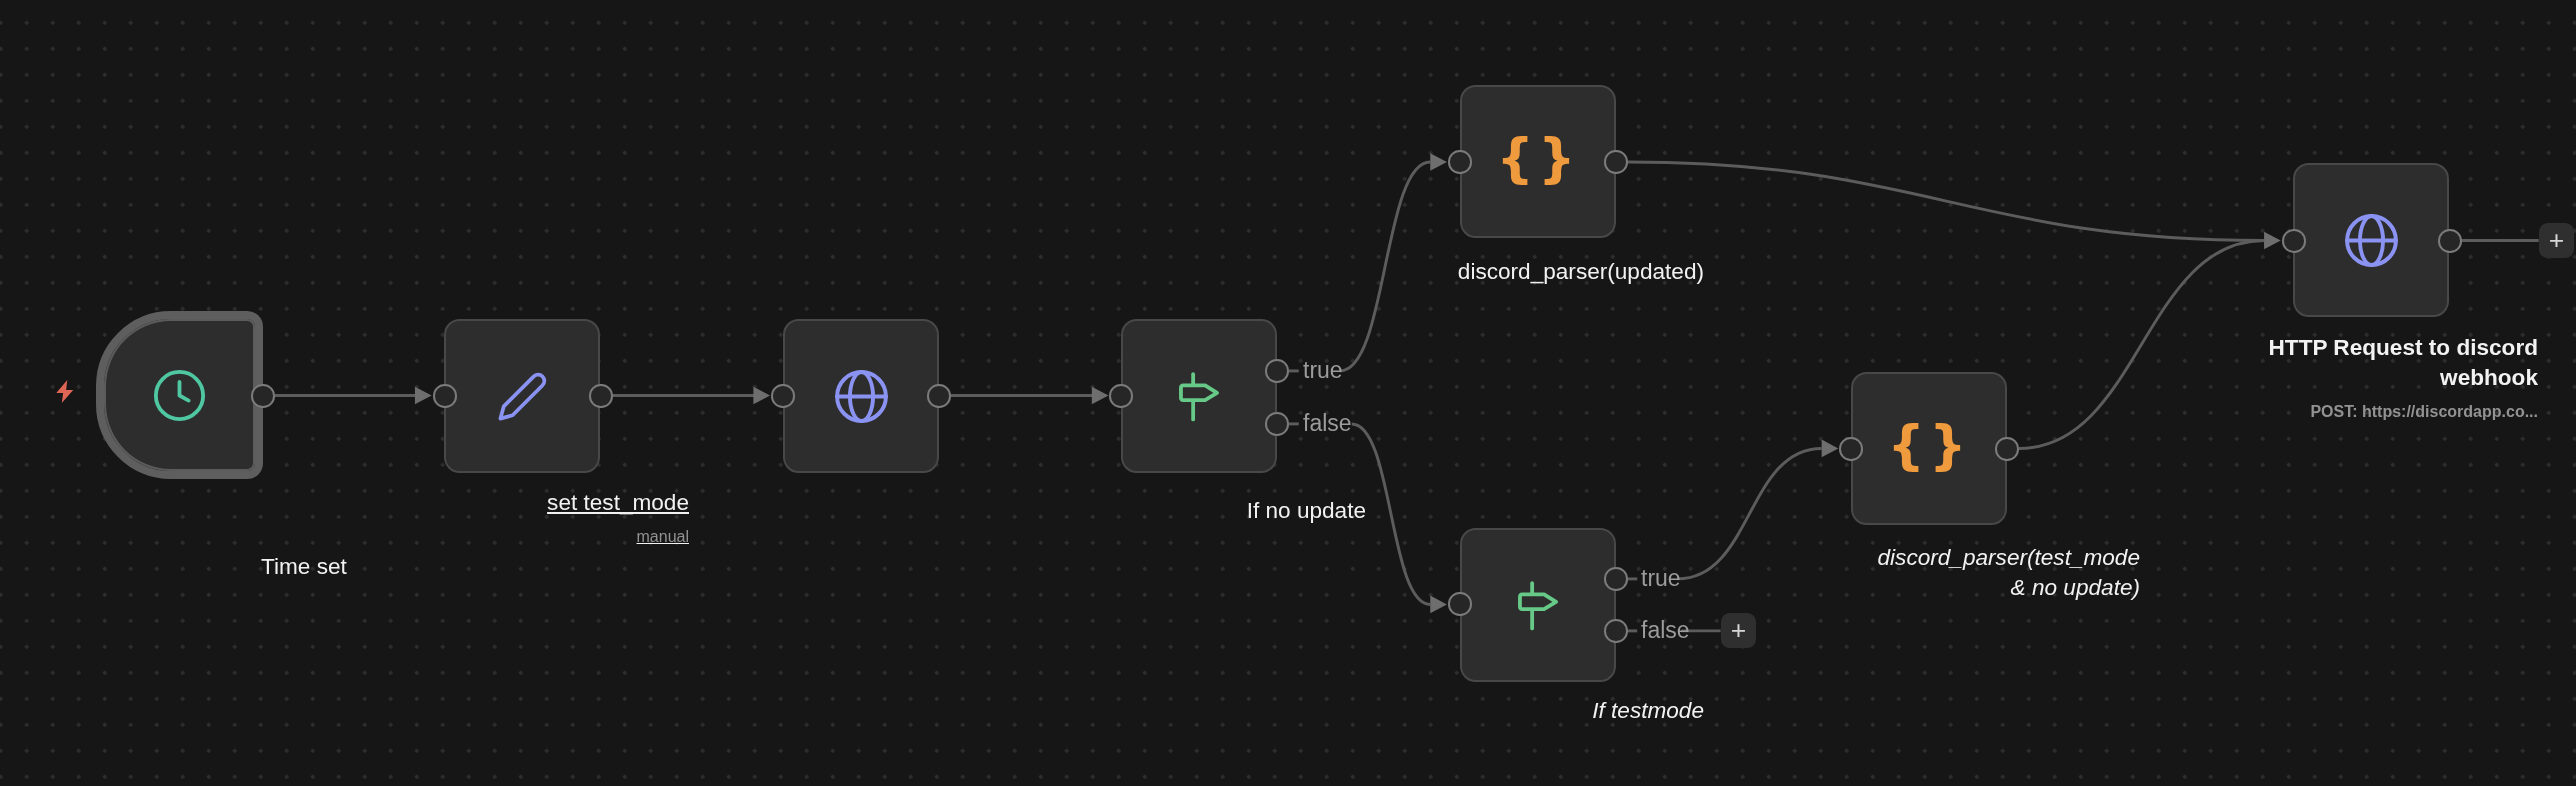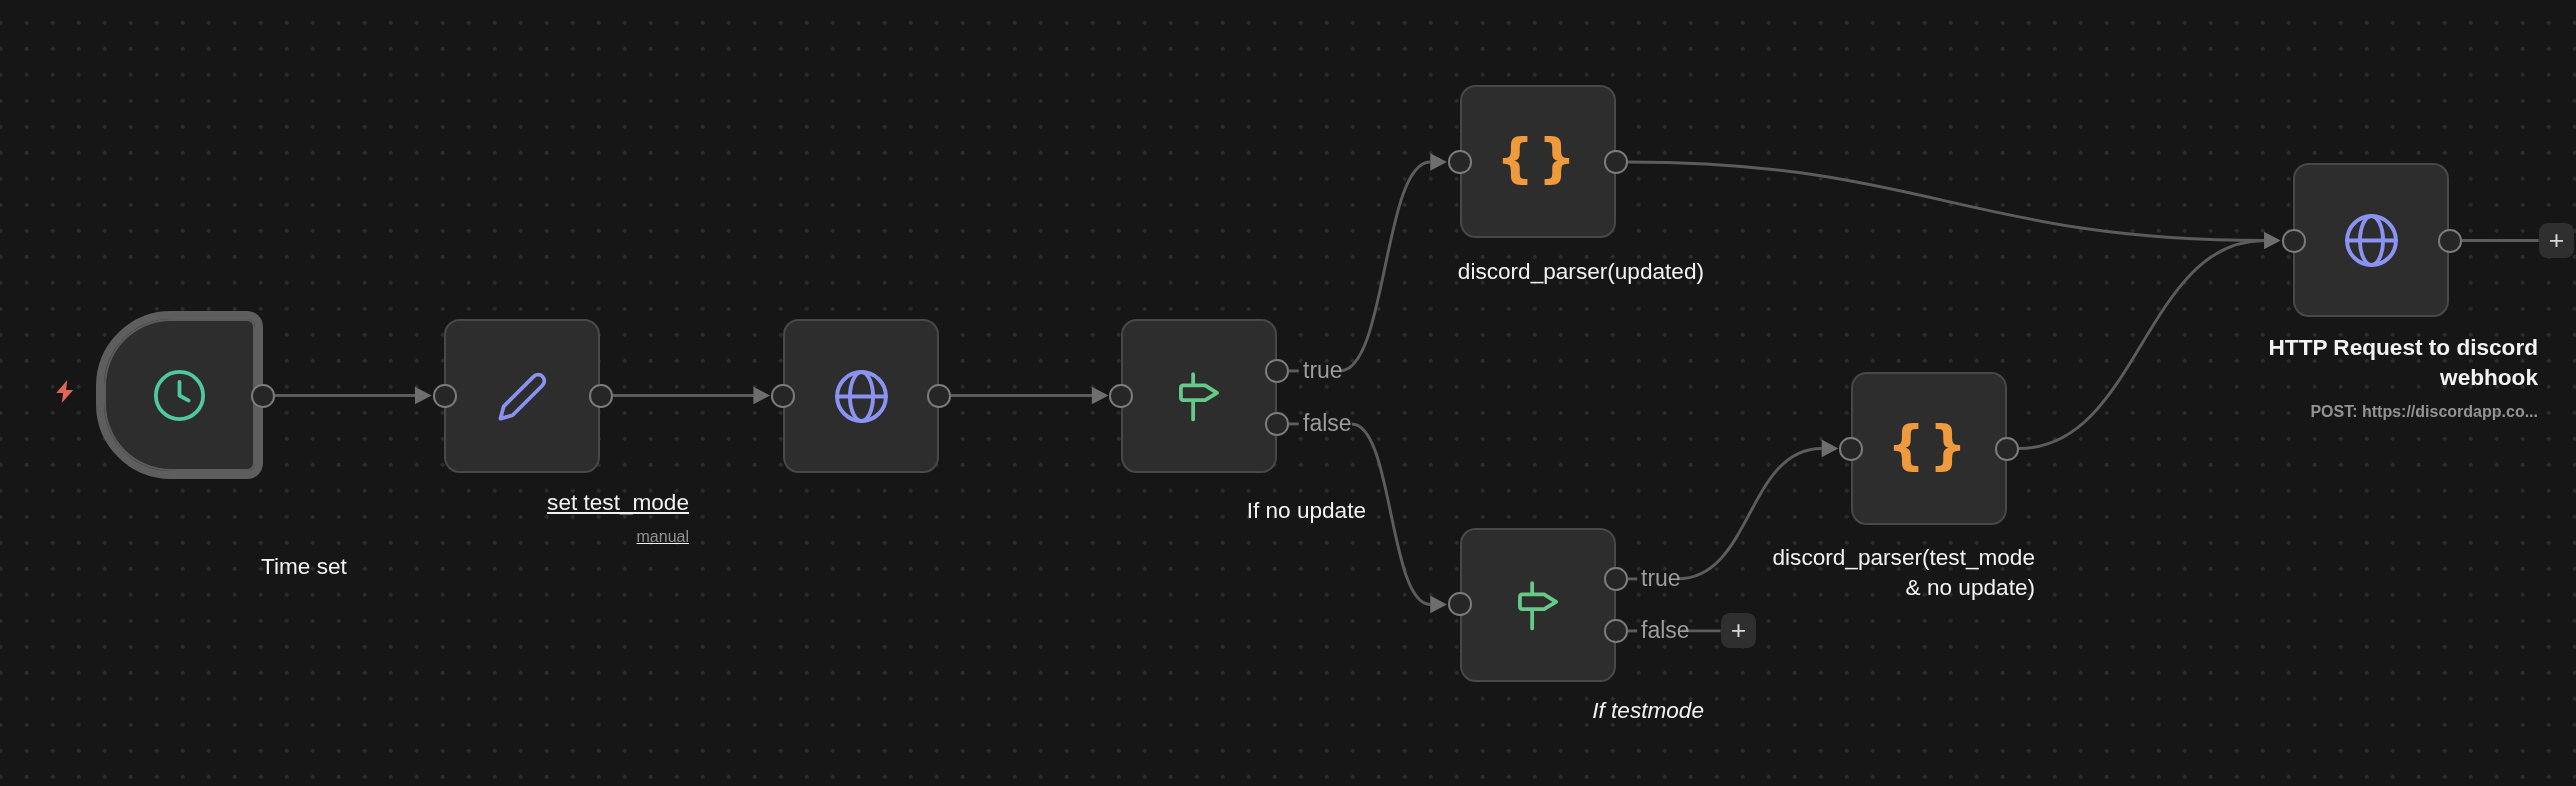--- a/index.html
+++ b/index.html
@@ -161,21 +161,21 @@
   </div>
   <div class="node-label" style="left:1370px;top:696px;width:334px;font-style:italic;">
     <span>If testmode</span>
   </div>
   <div class="port-label" style="left:1641px;top:579px;">true</div>
   <div class="port-label" style="left:1641px;top:631px;">false</div>
 
   <div class="node" style="left:1851px;top:372px;width:156px;height:153px;">
     <span class="icon braces" style="color: rgb(240, 154, 62);">{}</span>
   </div>
-  <div class="node-label wrap-hard" style="left:1768px;top:543px;width:267px;">
+  <div class="node-label wrap-hard" style="left:1873px;top:543px;width:267px;font-style:italic;">
     <span>discord_parser(test_mode &amp; no update)</span>
   </div>
 
   <div class="node" style="left:2293px;top:163px;width:156px;height:154px;">
     <span class="icon" style="color: rgb(139, 147, 242);">
       <svg width="63" height="63" viewBox="0 0 24 24" fill="none" stroke="currentColor" stroke-width="1.5" stroke-linecap="round">
         <circle cx="12" cy="12" r="9.3"></circle>
           <line x1="2.7" y1="12" x2="21.3" y2="12"></line>
           <ellipse cx="12" cy="12" rx="4.4" ry="9.3"></ellipse>
       </svg>

